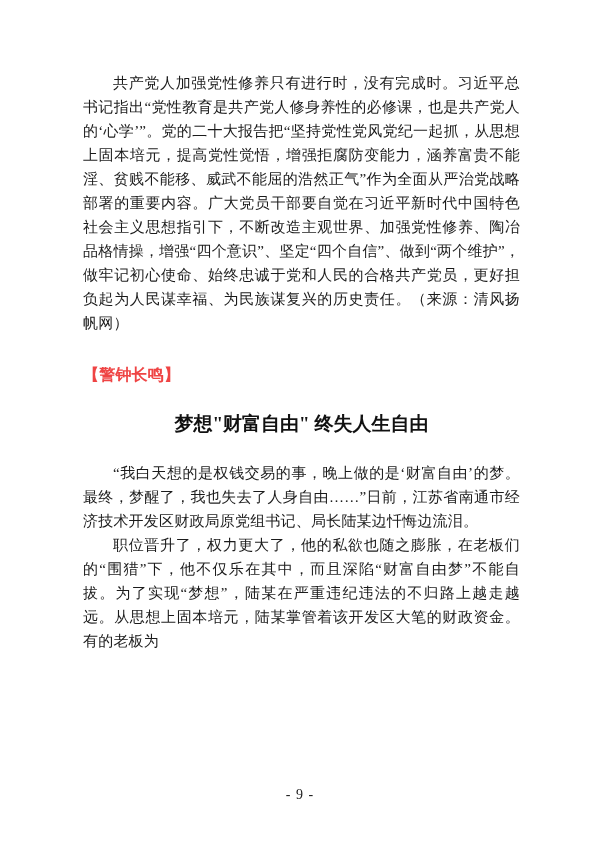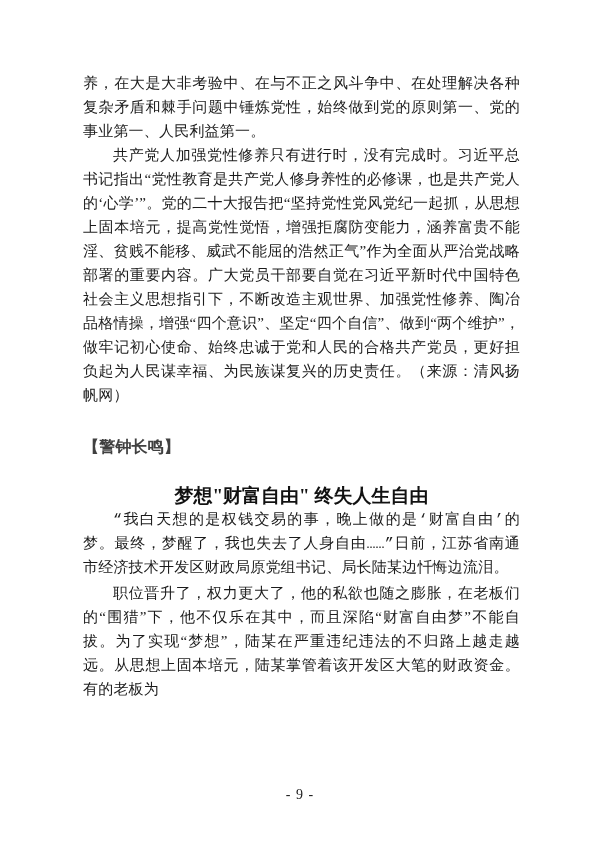--- a/index.html
+++ b/index.html
@@ -33,52 +33,51 @@
     word-break: break-all;
   }
   .para.indent {
     text-indent: 2em;
   }
   .section-header {
     margin: 28px 0 0 0;
     font-size: 16px;
     line-height: 24px;
     font-weight: bold;
-    color: #404040;
+    color: #ef4444;
   }
   .article-title {
     margin: 24px 0 0 0;
     font-size: 19px;
     line-height: 26px;
     font-weight: bold;
     text-align: center;
     color: #111111;
   }
   .after-title {
-    font-family: Liberation Mono, monospace;
+    margin-top: 24px;
   }
   .page-footer {
     position: absolute;
     top: 785px;
     left: 0;
     width: 100%;
     text-align: center;
     font-size: 14px;
     line-height: 20px;
     color: #1b1b1b;
     letter-spacing: 1px;
   }
 </style>
 </head>
 <body>
 
 <div class="page">
   <div class="content">
 
-    <p class="para">养，在大是大非考验中、在与不正之风斗争中、在处理解决各种复杂矛盾和棘手问题中锤炼党性，始终做到党的原则第一、党的事业第一、人民利益第一。</p>
 
     <p class="para indent">共产党人加强党性修养只有进行时，没有完成时。习近平总书记指出“党性教育是共产党人修身养性的必修课，也是共产党人的‘心学’”。党的二十大报告把“坚持党性党风党纪一起抓，从思想上固本培元，提高党性觉悟，增强拒腐防变能力，涵养富贵不能淫、贫贱不能移、威武不能屈的浩然正气”作为全面从严治党战略部署的重要内容。广大党员干部要自觉在习近平新时代中国特色社会主义思想指引下，不断改造主观世界、加强党性修养、陶冶品格情操，增强“四个意识”、坚定“四个自信”、做到“两个维护”，做牢记初心使命、始终忠诚于党和人民的合格共产党员，更好担负起为人民谋幸福、为民族谋复兴的历史责任。（来源：清风扬帆网）</p>
 
     <p class="para section-header">【警钟长鸣】</p>
 
     <h1 class="article-title">梦想"财富自由" 终失人生自由</h1>
 
     <p class="para indent after-title">“我白天想的是权钱交易的事，晚上做的是‘财富自由’的梦。最终，梦醒了，我也失去了人身自由……”日前，江苏省南通市经济技术开发区财政局原党组书记、局长陆某边忏悔边流泪。</p>
 
 

